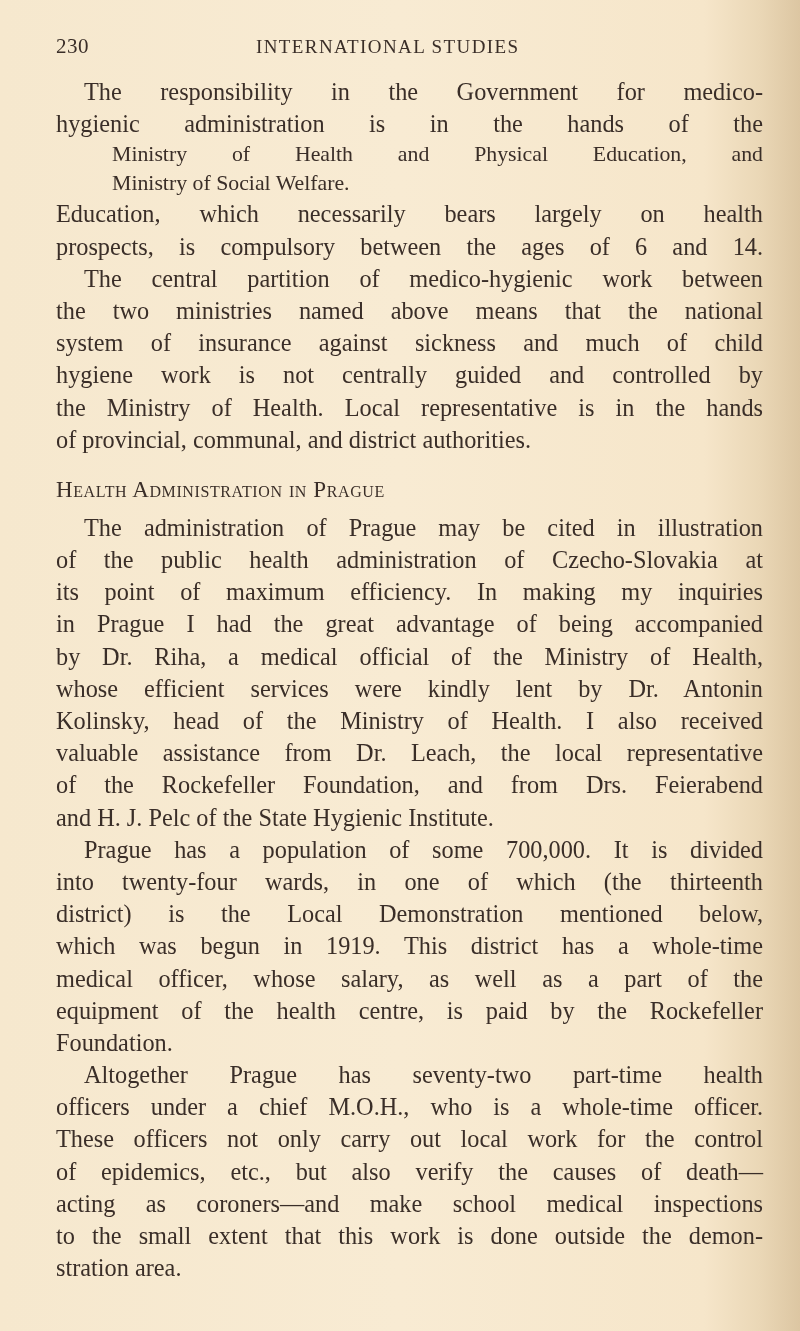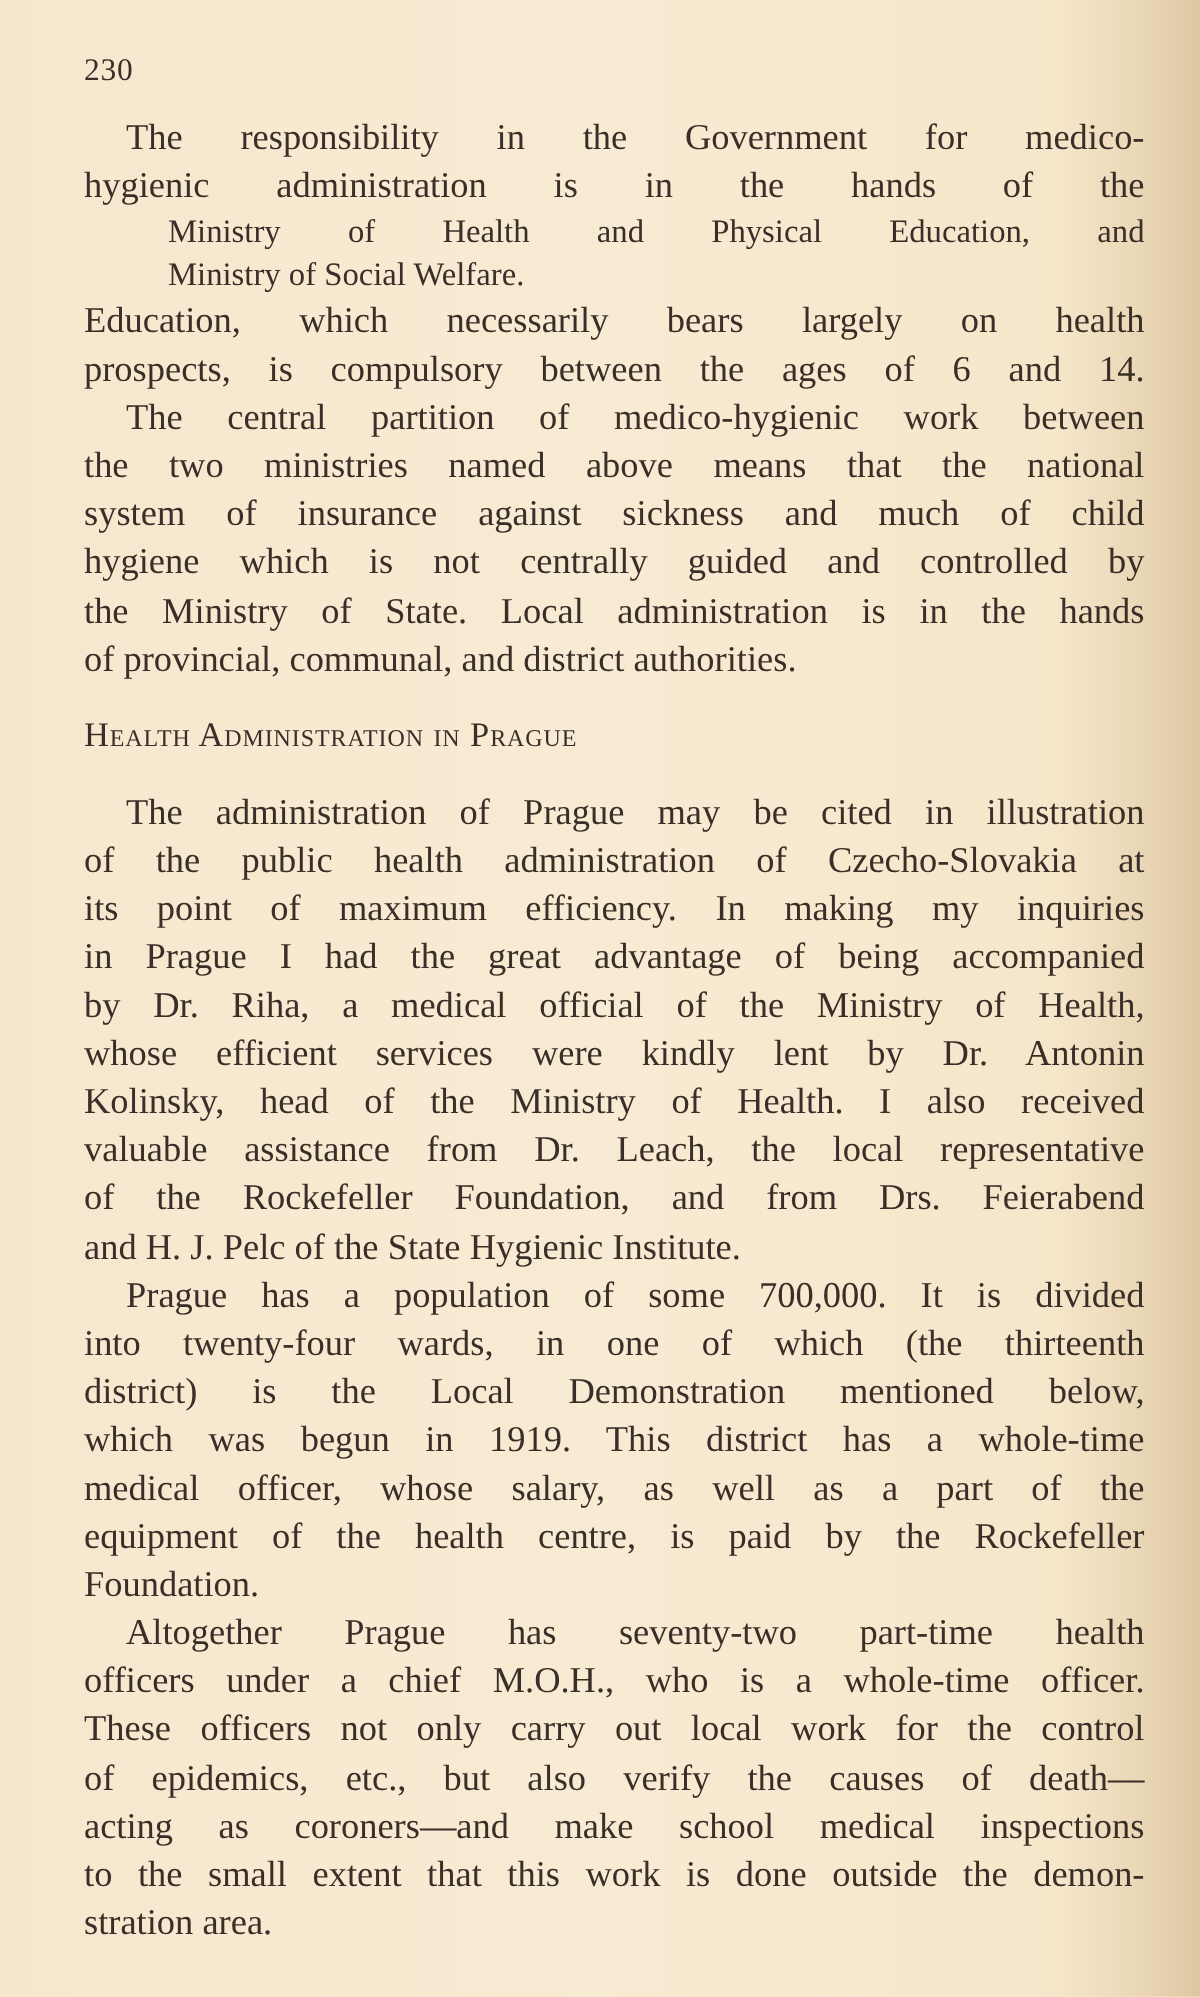--- a/index.html
+++ b/index.html
@@ -72,39 +72,40 @@
     .quote-block {
       padding-left: 56px;
       font-size: 21.8px;
     }
     .quote-block .line {
       height: 29px;
       line-height: 29px;
     }
     .heading-block {
       margin-top: 18px;
-      margin-bottom: 20px;
+      margin-bottom: 6px;
       height: 32px;
       line-height: 32px;
       font-size: 23px;
       font-variant: small-caps;
       letter-spacing: 0.6px;
       white-space: nowrap;
     }
     .paragraph {
       display: block;
     }
   </style>
 </head>
 <body>
 
 <div class="page">
 
   <div class="running-head">
     <span class="page-number">230</span>
+    <span class="running-title">INTERNATIONAL STUDIES</span>
   </div>
 
   <div class="body-text">
 
     <div class="paragraph">
       <span class="line indent">The responsibility in the Government for medico-</span>
       <span class="line">hygienic administration is in the hands of the</span>
     </div>
 
     <div class="paragraph quote-block">
@@ -114,22 +115,22 @@
 
     <div class="paragraph">
       <span class="line">Education, which necessarily bears largely on health</span>
       <span class="line">prospects, is compulsory between the ages of 6 and 14.</span>
     </div>
 
     <div class="paragraph">
       <span class="line indent">The central partition of medico-hygienic work between</span>
       <span class="line">the two ministries named above means that the national</span>
       <span class="line">system of insurance against sickness and much of child</span>
-      <span class="line">hygiene which is not centrally guided and controlled by</span>
-      <span class="line">the Ministry of State. Local administration is in the hands</span>
+      <span class="line">hygiene work is not centrally guided and controlled by</span>
+      <span class="line">the Ministry of Health. Local representative is in the hands</span>
       <span class="line last">of provincial, communal, and district authorities.</span>
     </div>
 
     <div class="heading-block">Health Administration in Prague</div>
 
     <div class="paragraph">
       <span class="line indent">The administration of Prague may be cited in illustration</span>
       <span class="line">of the public health administration of Czecho-Slovakia at</span>
       <span class="line">its point of maximum efficiency. In making my inquiries</span>
       <span class="line">in Prague I had the great advantage of being accompanied</span>

